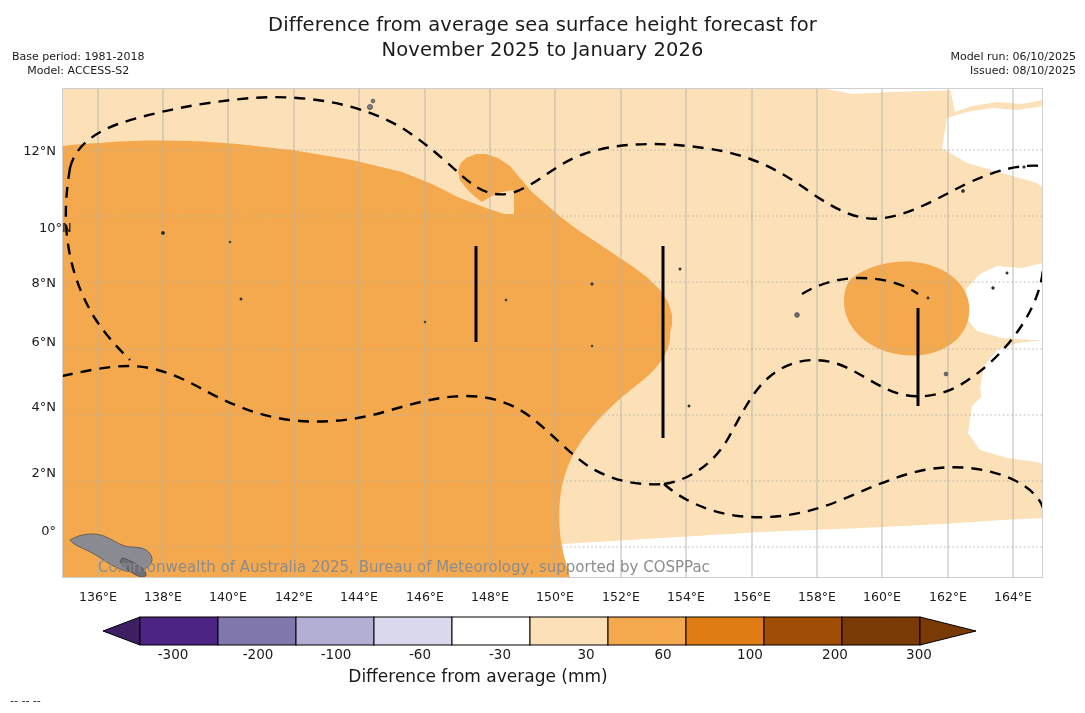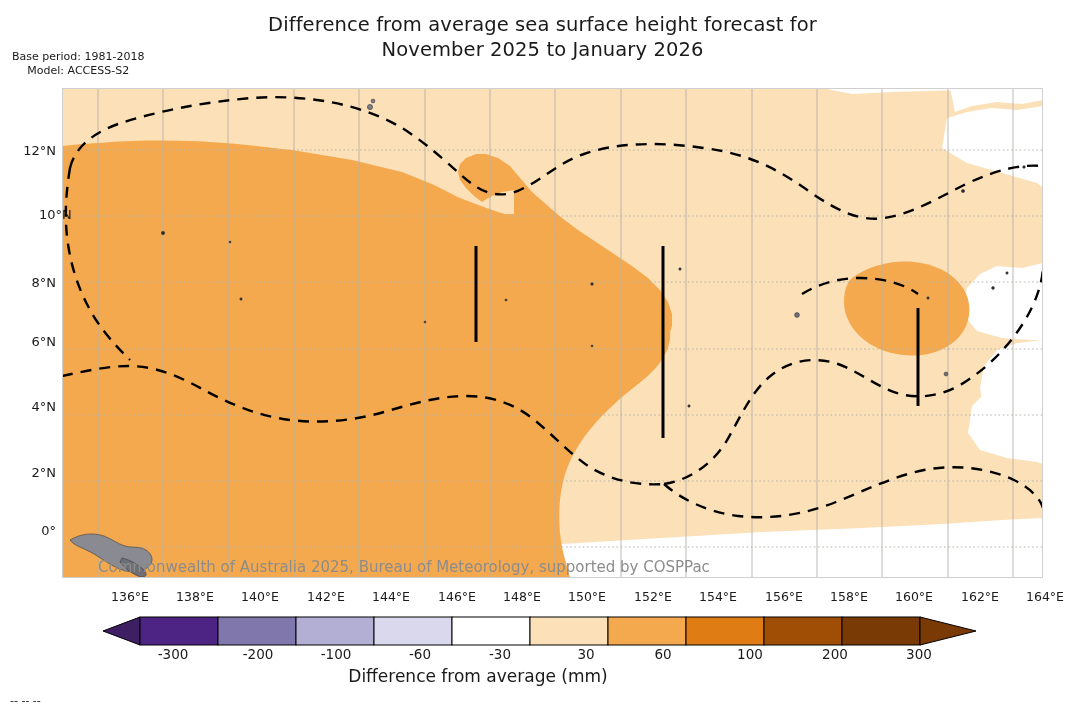--- a/index.html
+++ b/index.html
@@ -50,21 +50,21 @@
     position: absolute; right: 1089px; 
     font-size: 13px; color: #1a1a1a; white-space: nowrap;
     text-align: right;
   }
   .ylabels { position: absolute; left: 0; top: 0; width: 56px; }
   .ylabels .ytick { position: absolute; right: 0; width: 56px; }
 
   .xlabels { position: absolute; left: 0; top: 0; width: 1085px; }
   .xtick {
     position: absolute; font-size: 12.5px; color: #1a1a1a;
-    white-space: nowrap; transform: translateX(-50%); margin-left: 32px;
+    white-space: nowrap; transform: translateX(-50%);
   }
 
   .copyright {
     position: absolute; left: 98px; top: 558px;
     font-size: 15px; color: #8c8c8c; white-space: nowrap;
     pointer-events: none;
   }
 
   
   #cbar-wrap { position: absolute; left: 0; top: 612px; width: 1085px; height: 46px; }
@@ -93,20 +93,24 @@
   <div class="title">
     <span>Difference from average sea surface height forecast for</span>
     <span class="l2">November 2025 to January 2026</span>
   </div>
 
   <div class="meta-left">
     <div>Base period: 1981-2018</div>
     <div>Model: ACCESS-S2</div>
   </div>
 
+  <div class="meta-right">
+    <div>Model run: 06/10/2025</div>
+    <div>Issued: 08/10/2025</div>
+  </div>
 
   <div id="plot">
     <svg width="981" height="490" viewBox="0 0 981 490">
       <defs>
         <clipPath id="plotclip">
             <rect x="0" y="0" width="981" height="490"></rect>
           </clipPath>
       </defs>
 
       <g clip-path="url(#plotclip)">
@@ -253,21 +257,21 @@
         </g>
       </g>
     </svg>
   </div>
   <div class="axis-frame"></div>
 
   <div class="copyright">Commonwealth of Australia 2025, Bureau of Meteorology, supported by COSPPac</div>
 
   <div class="ylabels">
     <div class="ytick" style="top:143px;">12°N</div>
-    <div class="ytick" style="top:207px;padding-left:39px;">10°N</div>
+    <div class="ytick" style="top:220px;padding-left:39px;">10°N</div>
     <div class="ytick" style="top:275px;">8°N</div>
     <div class="ytick" style="top:334px;">6°N</div>
     <div class="ytick" style="top:399px;">4°N</div>
     <div class="ytick" style="top:465px;">2°N</div>
     <div class="ytick" style="top:523px;">0°</div>
   </div>
 
   <div class="xlabels">
     <div class="xtick" style="left:98px;  top:589px;">136°E</div>
     <div class="xtick" style="left:163px; top:589px;">138°E</div>

